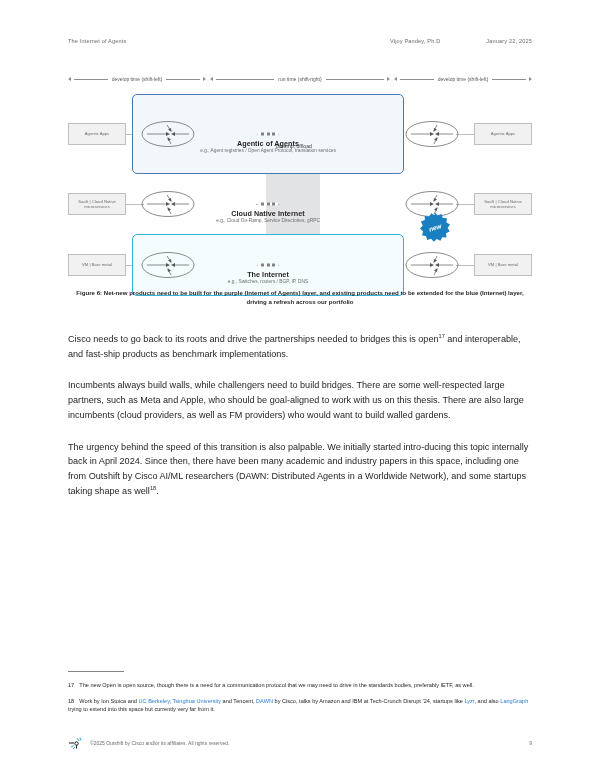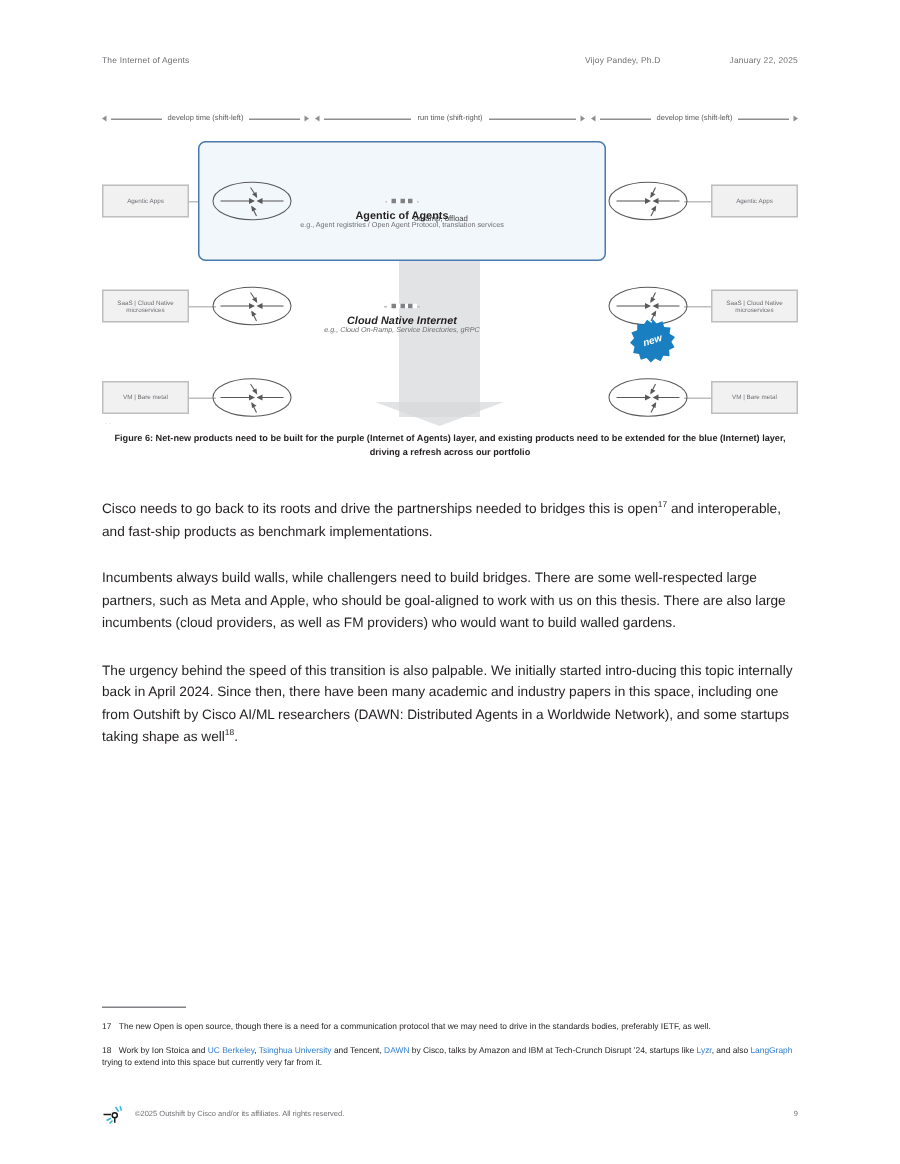--- a/index.html
+++ b/index.html
@@ -63,21 +63,21 @@
   .layer { position:absolute; left:0; width:464px; }
   .layer-agents   { top:22px;  height:80px; }
   .layer-cloud    { top:104px; height:56px; }
   .layer-internet { top:162px; height:62px; }
 
   .layer-box {
     position:absolute; left:64px; width:272px; height:100%;
     border-radius:5px;
   }
   .layer-agents   .layer-box { border:1.1px solid #4a79ae; background:#f2f7fc; }
-  .layer-cloud    .layer-box { border:none; background:transparent;font-style:italic; }
+  .layer-cloud    .layer-box { border:none; background:transparent; }
   .layer-internet .layer-box { border:1.1px solid #2fb4d6; background:#f4fcfe; }
 
   
   .sidebox {
     position:absolute; top:50%; transform:translateY(-50%);
     width:58px; height:22px;
     border:.8px solid #bcbec0; background:#f1f1f2;
     display:flex; align-items:center; justify-content:center;
     text-align:center; line-height:1.25;
     font-size:4.2px; color:#6d6e71; padding:1px 2px;
@@ -278,20 +278,30 @@
       <line x1="30" y1="24" x2="33" y2="18" stroke="#58595b" stroke-width="0.7"></line>
       <polygon points="33.5,17 30,19.5 33,21" fill="#58595b"></polygon>
     </svg>
   </div>
 
   <div class="layer layer-internet">
     <div class="sidebox left">VM | Bare metal</div>
     <div class="sidebox right">VM | Bare metal</div>
     <div class="connector conn-l"></div>
     <div class="connector conn-r"></div>
+    <div class="layer-box">
+      <div class="spine"></div>
+      <div class="dots">
+          <i></i>
+          <i></i>
+          <i></i>
+        </div>
+      <div class="center-title">The Internet</div>
+      <div class="center-sub">e.g., Switches, routers / BGP, IP, DNS</div>
+    </div>
     <svg class="node left" viewBox="0 0 56 28">
       <ellipse cx="28" cy="14" rx="26" ry="12.5" fill="none" stroke="#58595b" stroke-width="0.7"></ellipse>
       <line x1="7" y1="14" x2="27" y2="14" stroke="#58595b" stroke-width="0.7"></line>
       <polygon points="30,14 26,12 26,16" fill="#58595b"></polygon>
       <line x1="49" y1="14" x2="33" y2="14" stroke="#58595b" stroke-width="0.7"></line>
       <polygon points="31,14 35,12 35,16" fill="#58595b"></polygon>
       <line x1="27" y1="5" x2="31" y2="11" stroke="#58595b" stroke-width="0.7"></line>
       <polygon points="31.5,12 28,9.5 31,8" fill="#58595b"></polygon>
       <line x1="31" y1="24" x2="28" y2="18" stroke="#58595b" stroke-width="0.7"></line>
       <polygon points="27.5,17 31,19.5 28,21" fill="#58595b"></polygon>

